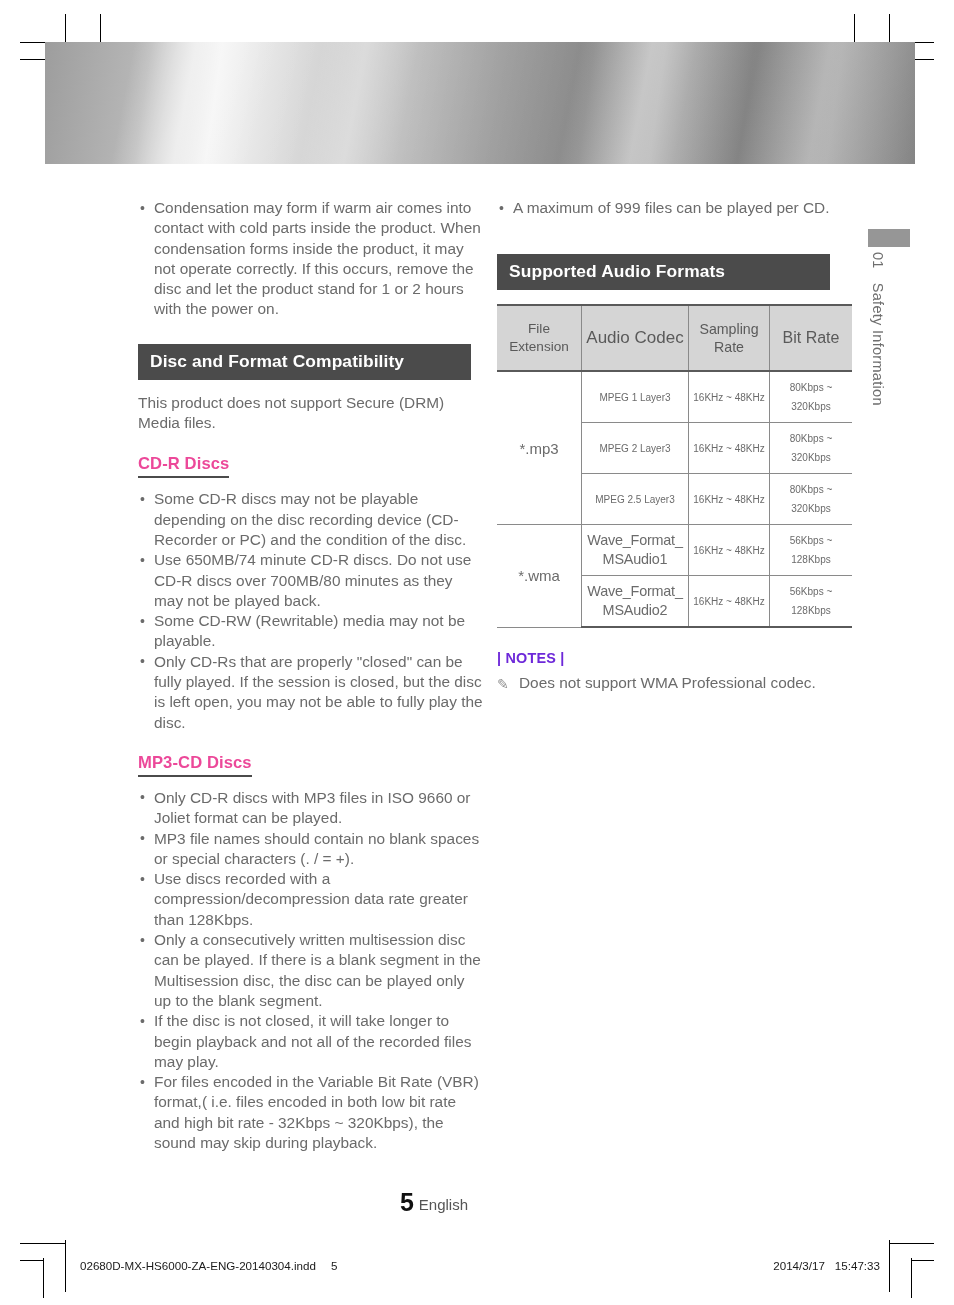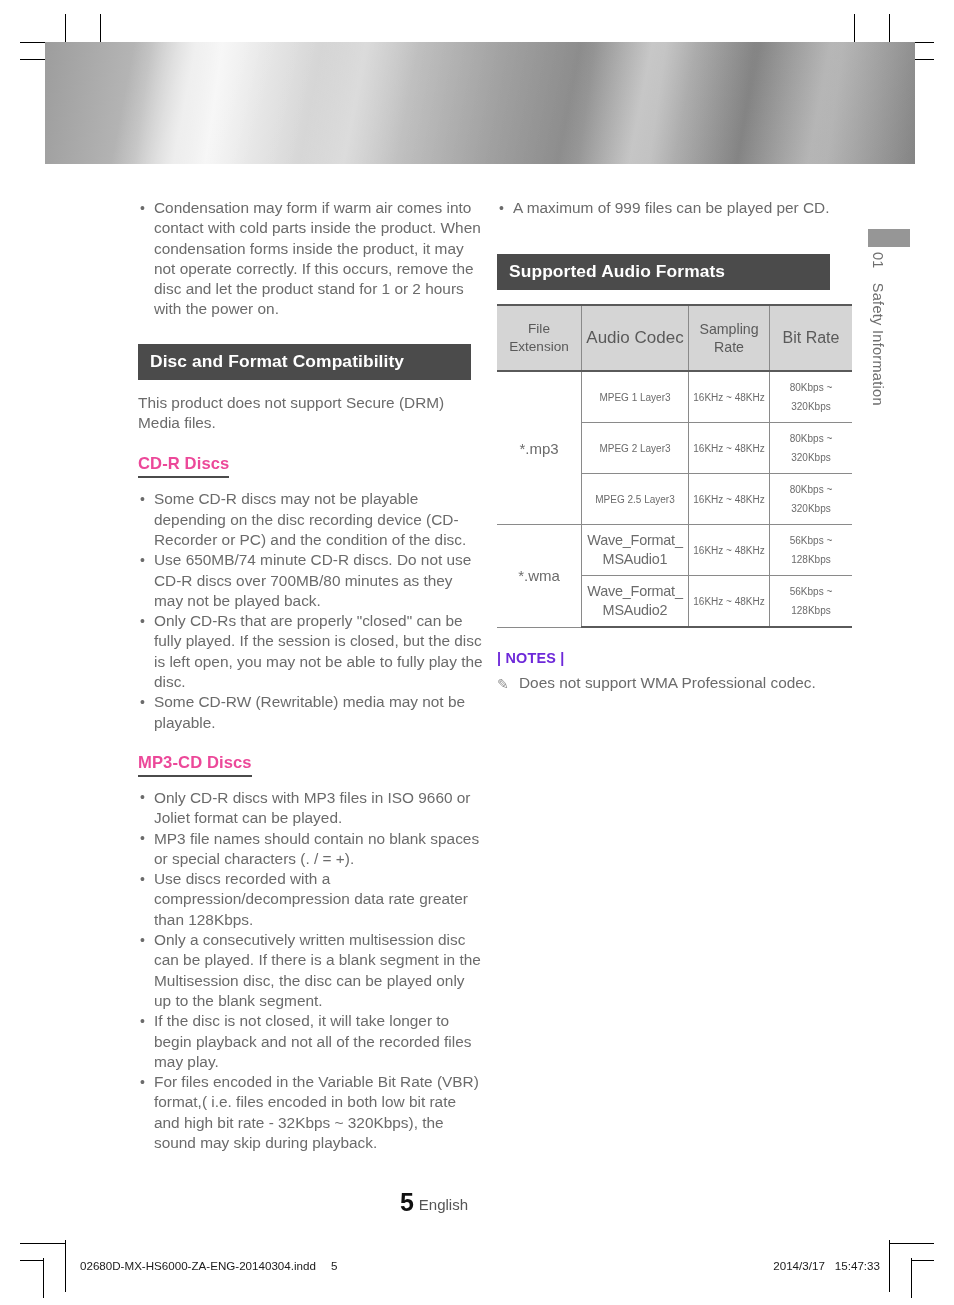--- a/index.html
+++ b/index.html
@@ -300,22 +300,22 @@
     <p class="para">This product does not support Secure (DRM) Media files.</p>
 
     <div style="height:21px;"></div>
 
     <div>
       <div class="subhead">CD-R Discs</div>
       <div style="height:11px;"></div>
       <ul class="bullets">
         <li>Some CD-R discs may not be playable depending on the disc recording device (CD-Recorder or PC) and the condition of the disc.</li>
         <li>Use 650MB/74 minute CD-R discs. Do not use CD-R discs over 700MB/80 minutes as they may not be played back.</li>
+        <li>Some CD-RW (Rewritable) media may not be playable.</li>
         <li>Only CD-Rs that are properly "closed" can be fully played. If the session is closed, but the disc is left open, you may not be able to fully play the disc.</li>
-        <li>Some CD-RW (Rewritable) media may not be playable.</li>
       </ul>
     </div>
 
     <div style="height:20px;"></div>
 
     <div>
       <div class="subhead">MP3-CD Discs</div>
       <div style="height:11px;"></div>
       <ul class="bullets">
         <li>Only CD-R discs with MP3 files in ISO 9660 or Joliet format can be played.</li>

